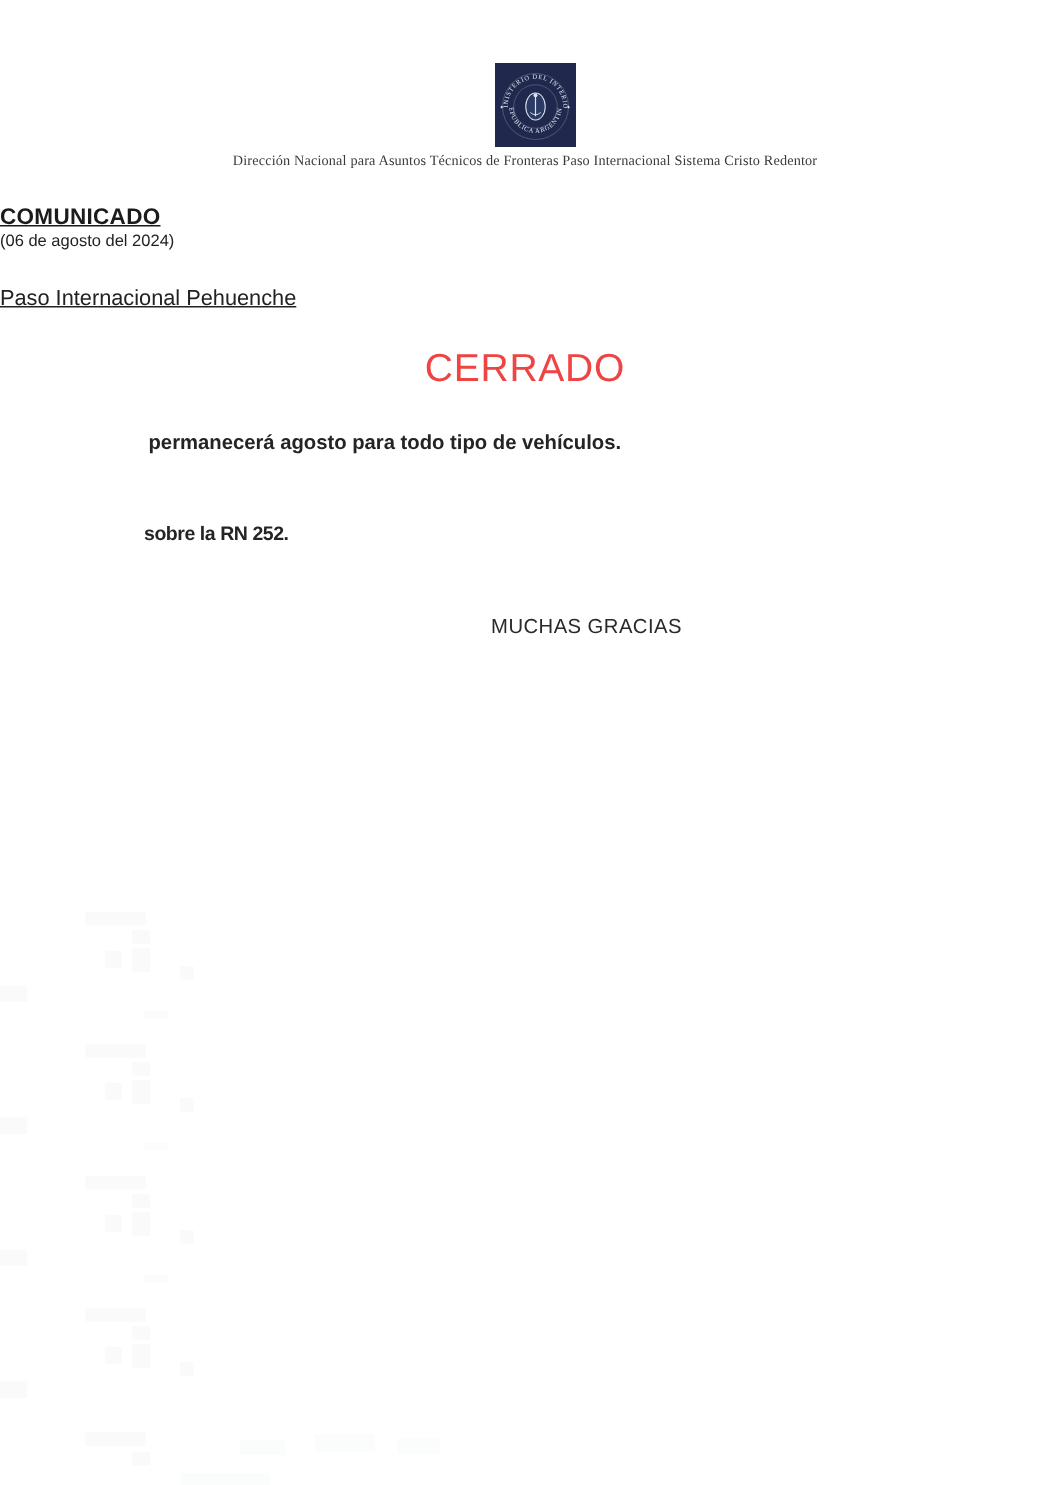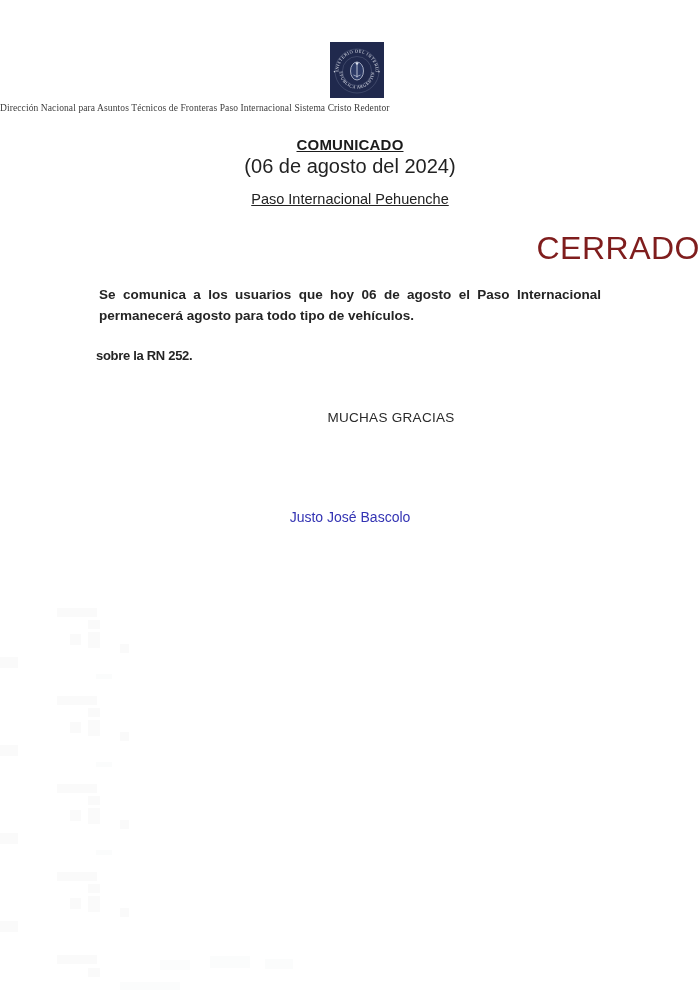--- a/index.html
+++ b/index.html
@@ -9,30 +9,30 @@
 
   
   .sm{position:absolute;background:#fafafa;}
   .sm.l{background:#fbfcfc;}
 
   
   .seal{position:absolute;left:330px;top:42px;width:54px;height:56px;}
   .seal-text{fill:#e8ebf4;font-size:4.3px;font-family:"Liberation Serif",serif;letter-spacing:0.55px;}
   .seal-star{fill:#e8ebf4;font-size:3.5px;font-family:"Liberation Serif",serif;}
 
-  .org-line{position:absolute;top:103px;left:0;width:100%;text-align:left;
+  .org-line{position:absolute;top:103px;left:0;width:100%;text-align:center;
             font-family:"Liberation Serif",serif;font-size:9.5px;color:#3b3b3b;letter-spacing:0.1px;}
 
-  .title{position:absolute;top:136px;left:0;width:100%;text-align:center;
+  .title{position:absolute;top:136px;left:0;width:100%;text-align:left;
          font-size:15px;font-weight:bold;text-decoration:underline;letter-spacing:0.2px;color:#1b1b1b;}
-  .date{position:absolute;top:155px;left:0;width:100%;text-align:center;font-size:20px;color:#222;}
-  .subject{position:absolute;top:191px;left:0;width:100%;text-align:center;
+  .date{position:absolute;top:155px;left:0;width:100%;text-align:left;font-size:11px;color:#222;}
+  .subject{position:absolute;top:191px;left:0;width:100%;
            font-size:14.5px;text-decoration:underline;color:#222;}
-  .status{position:absolute;top:230px;left:0;width:100%;text-align:right;
-          font-size:32px;font-weight:400;letter-spacing:0.5px;color:#7f1d1d;}
+  .status{position:absolute;top:230px;left:0;width:100%;text-align:center;
+          font-size:26px;font-weight:400;letter-spacing:0.5px;color:#ef4444;}
 
   .para{position:absolute;font-weight:bold;color:#242424;}
   .para1{top:284px;left:99px;width:502px;font-size:13.5px;line-height:21px;}
   .para2{top:345px;left:96px;width:508px;font-size:13px;line-height:22px;letter-spacing:-0.3px;}
   .jline{text-align:justify;text-align-last:justify;}
   .pline{text-align:left;}
 
   .closing{position:absolute;top:410px;left:0;width:100%;text-align:center;
            font-size:13.5px;letter-spacing:0.3px;color:#2a2a2a;padding-left:41px;}
 
@@ -109,27 +109,25 @@
   </svg>
 
   <div class="org-line">Dirección Nacional para Asuntos Técnicos de Fronteras Paso Internacional Sistema Cristo Redentor</div>
 
   <div class="title">COMUNICADO</div>
   <div class="date">(06 de agosto del 2024)</div>
   <div class="subject">Paso Internacional Pehuenche</div>
   <div class="status">CERRADO</div>
 
   <div class="para para1">
-    <div class="jline">Se comunica a los usuarios que hoy 06 de agosto el Paso Internacional</div>
     <div class="pline">permanecerá agosto para todo tipo de vehículos.</div>
   </div>
 
   <div class="para para2">
     <div class="pline">sobre la RN 252.</div>
   </div>
 
   <div class="closing">MUCHAS GRACIAS</div>
 
   <div class="signature" style="color: rgb(51, 51, 179);">
-    <div>Justo José Bascolo</div>
   </div>
 
 </div>
 
 </body></html>

